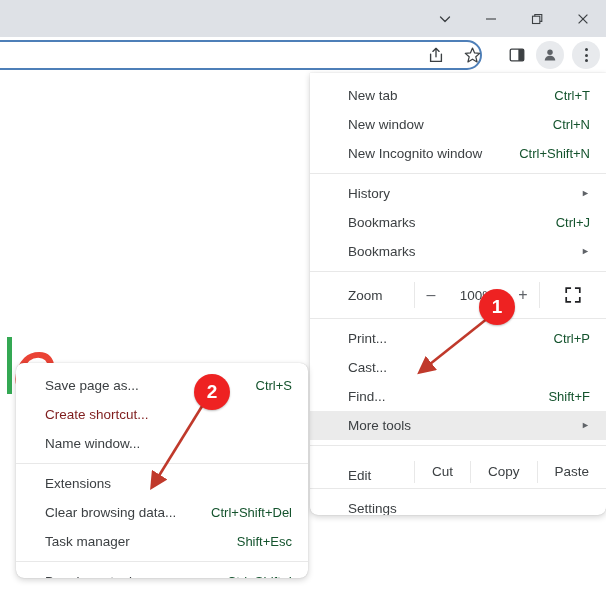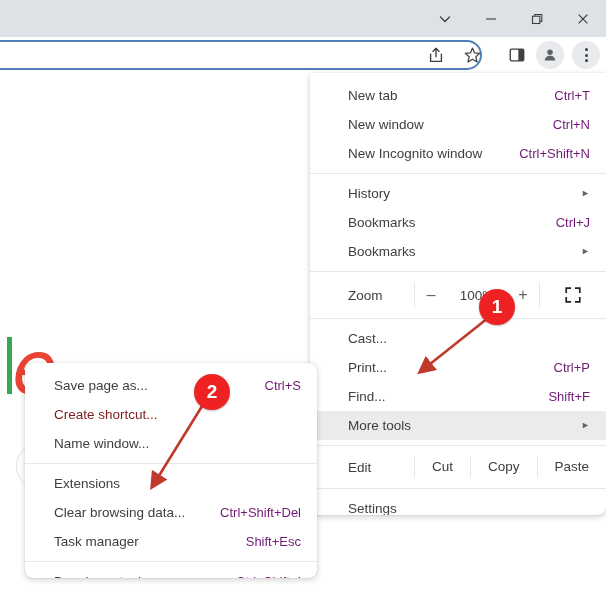--- a/index.html
+++ b/index.html
@@ -153,41 +153,41 @@
     z-index: 20;
   }
   #main-menu {
     left: 310px; top: 73px;
     width: 296px;
     height: 442px;
     border-top-left-radius: 0;
     border-top-right-radius: 0;
   }
   #sub-menu {
-    left: 25px; top: 363px;
+    left: 16px; top: 363px;
     width: 292px;
     height: 215px;
     z-index: 30;
   }
 
   .mi {
     position: relative;
     height: 29px;
     display: flex;
     align-items: center;
     padding: 0 16px 0 38px;
     font-size: 13.5px;
     color: #3c4043;
     box-sizing: border-box;
     white-space: nowrap;
   }
   #sub-menu .mi { padding-left: 29px; }
   .mi .label { flex: 1 1 auto; }
   .mi .accel {
-    color: #701a75;
+    color: #14532d;
     font-size: 13px;
     margin-left: 12px;
   }
   .mi.disabled .label { color: #7f1d1d; }
   .mi.highlight { background: #ebebeb; }
   .caret {
     width: 12px;
     display: flex;
     justify-content: flex-end;
     color: #5f6368;
@@ -243,21 +243,21 @@
     width: 66px;
     display: flex;
     align-items: center;
     justify-content: center;
     color: #3c4043;
   }
 
   
   .edit-row {
     display: flex;
-    align-items: center;
+    align-items: flex-end;
     height: 32px;
     font-size: 13.5px;
     color: #3c4043;
   }
   .edit-label {
     width: 104px;
     padding-left: 38px;
     box-sizing: border-box;
   }
   .edit-act {
@@ -421,25 +421,25 @@
           <path d="M10.8 1.2 H14.8 V5.2" fill="none" stroke="#202124" stroke-width="1.7" stroke-linecap="square"></path>
           <path d="M14.8 10.8 V14.8 H10.8" fill="none" stroke="#202124" stroke-width="1.7" stroke-linecap="square"></path>
           <path d="M5.2 14.8 H1.2 V10.8" fill="none" stroke="#202124" stroke-width="1.7" stroke-linecap="square"></path>
         </svg>
       </div>
     </div>
 
     <div class="sep"></div>
 
     <div class="mi">
-      <span class="label">Cast...</span>
-    </div>
-    <div class="mi">
       <span class="label">Print...</span>
       <span class="accel">Ctrl+P</span>
+    </div>
+    <div class="mi">
+      <span class="label">Cast...</span>
     </div>
     <div class="mi">
       <span class="label">Find...</span>
       <span class="accel">Shift+F</span>
     </div>
     <div class="mi highlight">
       <span class="label">More tools</span>
       <span class="caret">►</span>
     </div>
 

